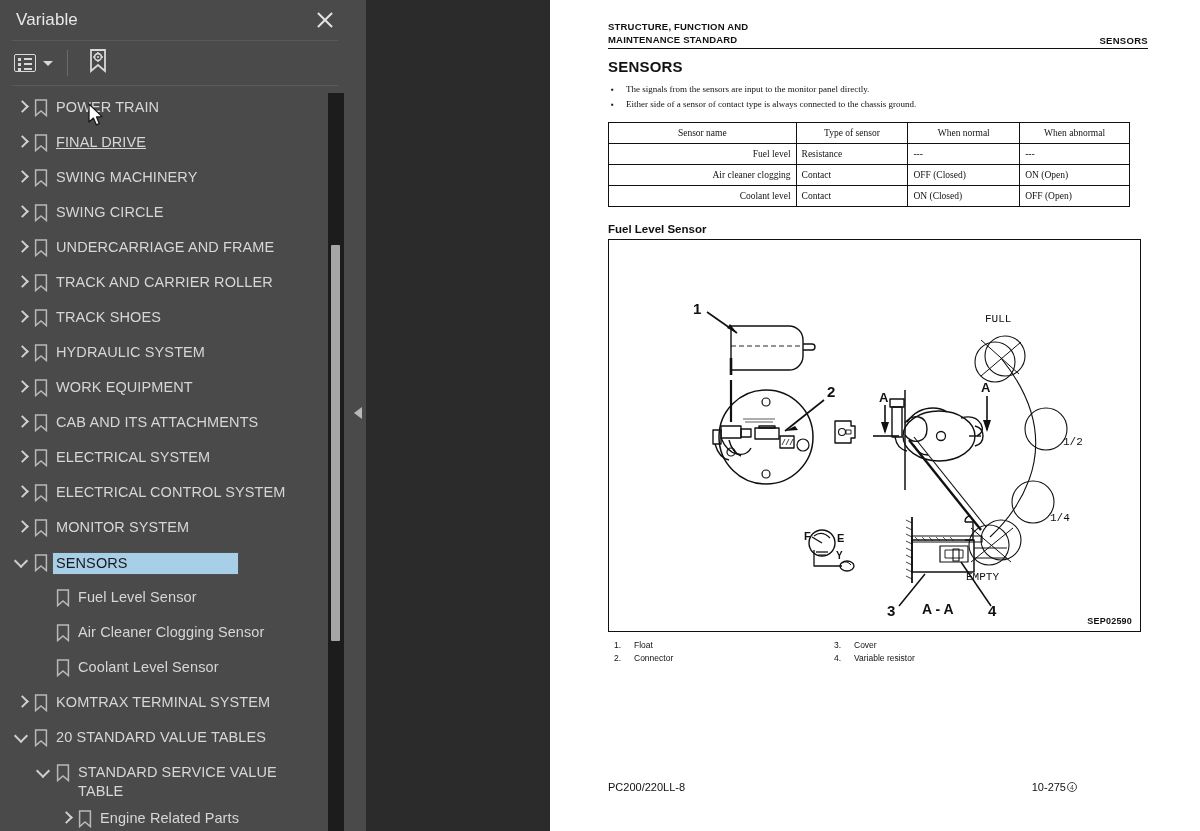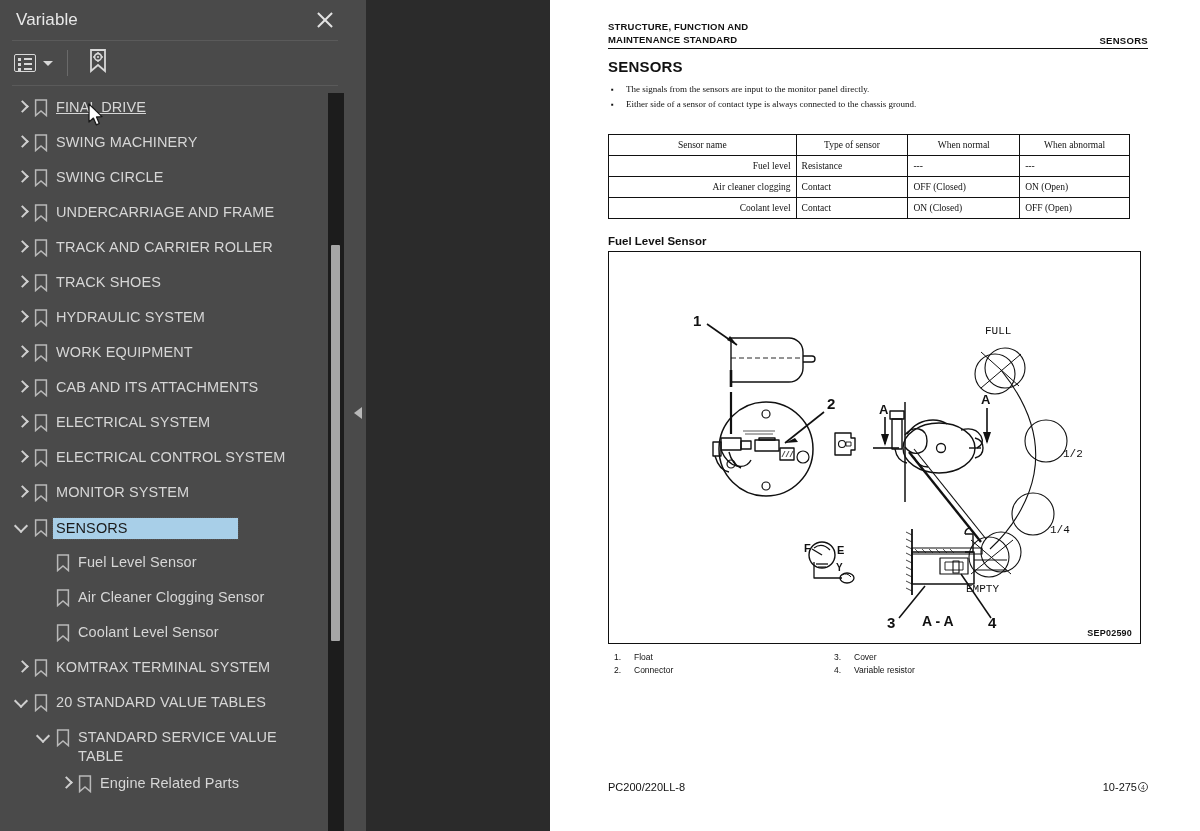--- a/index.html
+++ b/index.html
@@ -244,21 +244,21 @@
   .bullet {
     display: flex; font-size: 9px; color: #111;
     line-height: 15px;
     font-family: "Liberation Serif", serif;
   }
   .bullet .bdot { width: 18px; flex: 0 0 18px; text-align: left; padding-left: 3px; font-size: 8px;}
 
   table.sensor-table {
     border-collapse: collapse;
     width: 522px;
-    margin-top: 22px;
+    margin-top: 10px;
     font-family: "Liberation Serif", serif;
   }
   table.sensor-table td {
     border: 1px solid #111;
     font-size: 9.5px;
     color: #111;
     height: 21px;
     padding: 1px 5px;
   }
   table.sensor-table tr.hdr td { text-align: center; }
@@ -295,21 +295,21 @@
     font-size: 8.5px; color: #111;
     font-family: "Liberation Sans", sans-serif;
   }
   .legend-col { width: 220px; }
   .legend-row { display: flex; line-height: 13px; }
   .legend-num { width: 26px; flex: 0 0 26px; padding-left: 6px; }
 
   .doc-foot {
     position: absolute;
     left: 0; bottom: 38px;
-    width: 540px;
+    width: 469px;
     display: flex; align-items: center;
   }
   .foot-left { font-size: 11px; color: #111; flex: 1; }
   .foot-right { font-size: 11px; color: #111; display: flex; align-items: center; gap: 1px;}
   .circ {
     display: inline-block;
     width: 10px; height: 10px;
     border: 1px solid #444; border-radius: 50%;
     font-size: 7px; line-height: 9px; text-align: center;
     color: #444;
@@ -361,20 +361,29 @@
       <div class="cursor-arrow">
         <svg width="18" height="26" viewBox="0 0 18 26">
           <path d="M1 1 L1 19 L5.4 15.1 L8.3 21.8 L11.3 20.5 L8.5 14 L14 13.6 Z" fill="#ffffff" stroke="#1a1a1a" stroke-width="1.3" stroke-linejoin="round"></path>
         </svg>
       </div>
     </div>
     <div class="sb-divider"></div>
 
     <div class="sb-list-wrap">
       <div class="sb-list" id="bm-list">
+          <div class="node lvl0">
+            <div class="twisty closed"></div>
+            <div class="bm-icon">
+              <svg width="14" height="18" viewBox="0 0 14 18">
+                <path d="M1.6 1 h10.8 v15.6 l-5.4 -4.6 l-5.4 4.6 z" fill="none" stroke="#b9b9b9" stroke-width="1.5"></path>
+              </svg>
+            </div>
+            <div class="node-label">POWER TRAIN</div>
+          </div>
           <div class="node lvl0 hovered">
             <div class="twisty closed"></div>
             <div class="bm-icon">
               <svg width="14" height="18" viewBox="0 0 14 18">
                 <path d="M1.6 1 h10.8 v15.6 l-5.4 -4.6 l-5.4 4.6 z" fill="none" stroke="#b9b9b9" stroke-width="1.5"></path>
               </svg>
             </div>
             <div class="node-label">FINAL DRIVE</div>
           </div>
           <div class="node lvl0">

